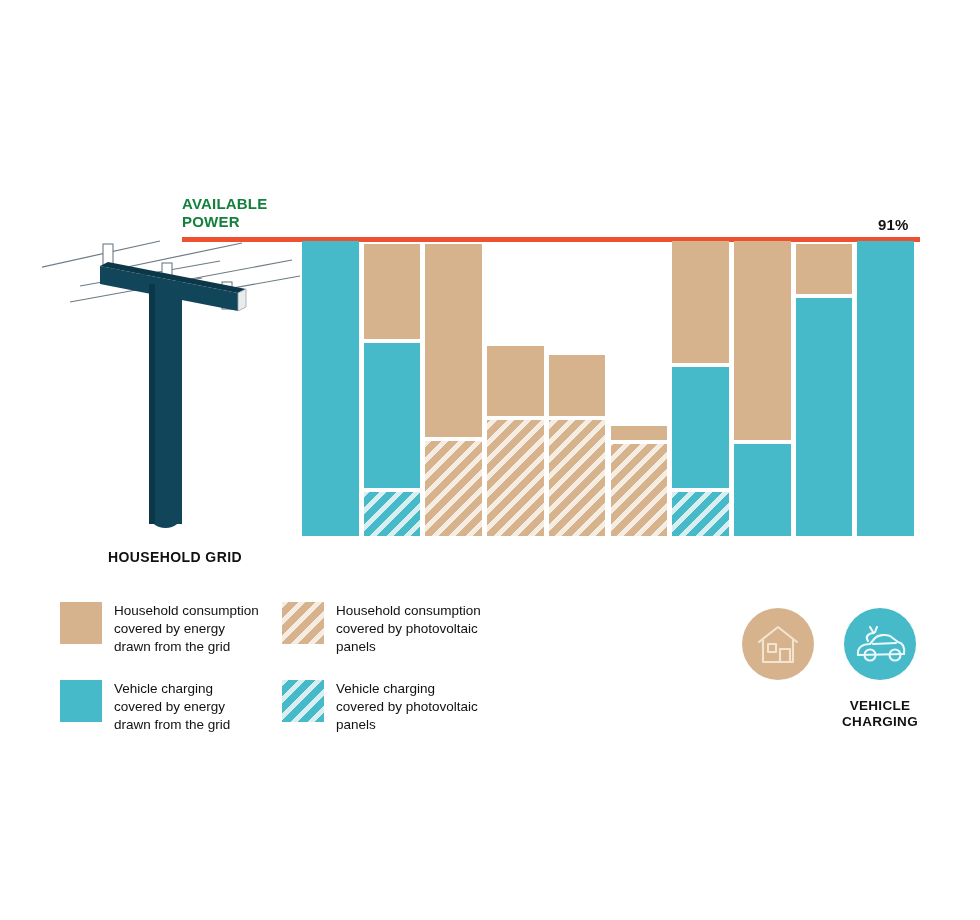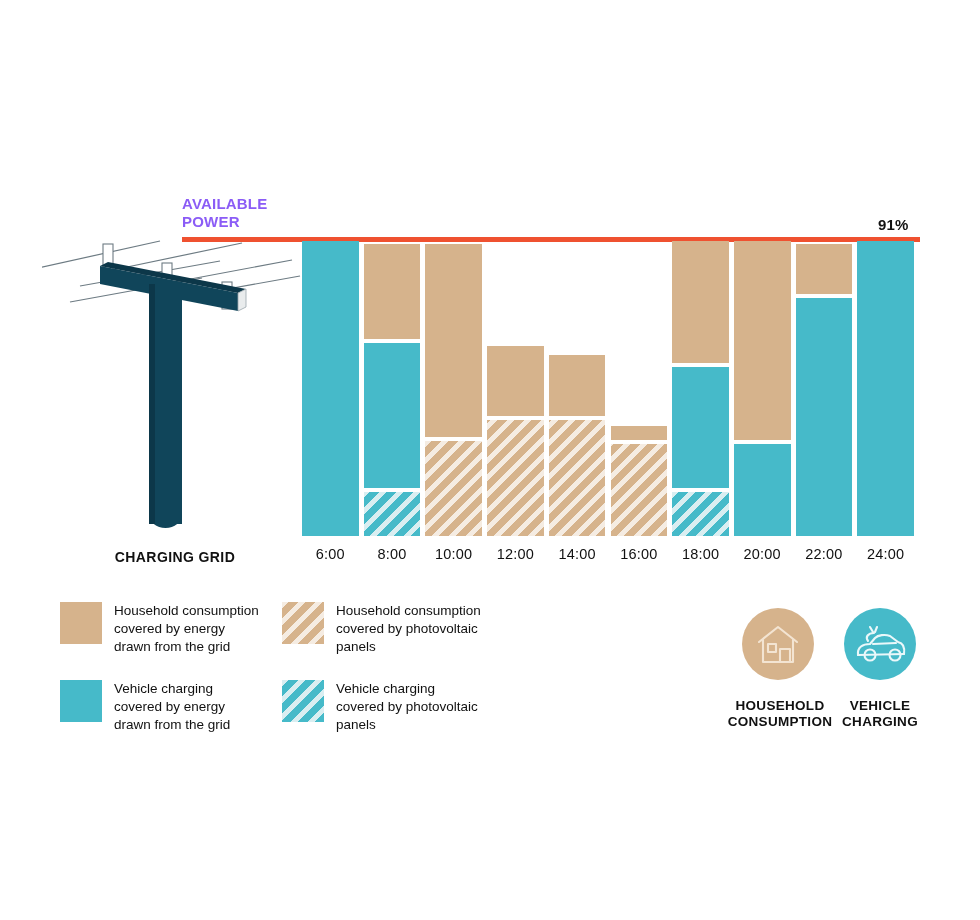--- a/index.html
+++ b/index.html
@@ -28,21 +28,21 @@
   
   #available-power-label {
     position: absolute;
     left: 182px;
     top: 195px;
     font-size: 15px;
     font-weight: bold;
     line-height: 1.18;
     letter-spacing: 0.2px;
     white-space: pre-line;
-    color: #8b5cf6;
+    color: #15803d;
   }
 
   
   #pct-label {
     position: absolute;
     left: 878px;
     top: 216px;
     font-size: 15px;
     font-weight: bold;
     color: #111111;
@@ -232,21 +232,21 @@
 
       <polygon points="58,28 196,55 196,73 58,46" fill="#10455a"></polygon>
       <polygon points="58,28 66,24 204,51 196,55" fill="#0c3749"></polygon>
       <polygon points="196,55 204,51 204,69 196,73" fill="#e9eced" stroke="#9aa6ac" stroke-width="0.8"></polygon>
 
       <rect x="107" y="46" width="33" height="240" fill="#10455a"></rect>
       <path d="M107 276 a16.5 14 0 0 0 33 0 z" fill="#10455a"></path>
       <rect x="107" y="46" width="6" height="240" fill="#0c3749"></rect>
     </svg>
   </div>
-  <div id="electric-grid-caption">CHARGING GRID</div>
+  <div id="electric-grid-caption">HOUSEHOLD GRID</div>
 
   <div id="plot">
       <div class="bar-col" style="left: 0px; width: 56.7px;">
         <div class="seg grid-vehicle" title="Vehicle charging covered by energy drawn from the grid — 6:00: 100%" style="top: 0px; height: 295px;"></div>
       </div>
       <div class="bar-col" style="left: 61.7px; width: 56.7px;">
         <div class="seg pv-vehicle" title="Vehicle charging covered by photovoltaic panels — 8:00: 16%" style="top: 251.16px; height: 43.84px;"></div>
         <div class="seg grid-vehicle" title="Vehicle charging covered by energy drawn from the grid — 8:00: 50%" style="top: 101.66px; height: 145.5px;"></div>
         <div class="seg grid-house" title="Household consumption covered by energy drawn from the grid — 8:00: 33%" style="top: 2.99px; height: 94.67px;"></div>
       </div>
@@ -277,32 +277,20 @@
       </div>
       <div class="bar-col" style="left: 493.6px; width: 56.7px;">
         <div class="seg grid-vehicle" title="Vehicle charging covered by energy drawn from the grid — 22:00: 81%" style="top: 56.81px; height: 238.19px;"></div>
         <div class="seg grid-house" title="Household consumption covered by energy drawn from the grid — 22:00: 18%" style="top: 2.99px; height: 49.82px;"></div>
       </div>
       <div class="bar-col" style="left: 555.3px; width: 56.7px;">
         <div class="seg grid-vehicle" title="Vehicle charging covered by energy drawn from the grid — 24:00: 100%" style="top: 0px; height: 295px;"></div>
       </div>
     </div>
 
-  <div id="x-axis">
-      <div class="x-tick" style="left: 0px; width: 56.7px;">6:00</div>
-      <div class="x-tick" style="left: 61.7px; width: 56.7px;">8:00</div>
-      <div class="x-tick" style="left: 123.4px; width: 56.7px;">10:00</div>
-      <div class="x-tick" style="left: 185.1px; width: 56.7px;">12:00</div>
-      <div class="x-tick" style="left: 246.8px; width: 56.7px;">14:00</div>
-      <div class="x-tick" style="left: 308.5px; width: 56.7px;">16:00</div>
-      <div class="x-tick" style="left: 370.2px; width: 56.7px;">18:00</div>
-      <div class="x-tick" style="left: 431.9px; width: 56.7px;">20:00</div>
-      <div class="x-tick" style="left: 493.6px; width: 56.7px;">22:00</div>
-      <div class="x-tick" style="left: 555.3px; width: 56.7px;">24:00</div>
-    </div>
 
   <div id="legend">
       <div class="legend-item" style="left: 0px; top: 0px;">
         <span class="legend-swatch grid-house"></span>
         <span class="legend-text">Household consumption
 covered by energy
 drawn from the grid</span>
       </div>
       <div class="legend-item" style="left: 222px; top: 0px;">
         <span class="legend-swatch pv-house"></span>
@@ -344,19 +332,17 @@
           <path d="M14 47 L60 46"></path>
           <circle cx="26" cy="47" r="5.5"></circle>
           <circle cx="51" cy="47" r="5.5"></circle>
           <path d="M29 36 L52 35"></path>
           <path d="M30 25 C24 25 21 29 24 33"></path>
           <path d="M26 19 L29 24 M33 19 L31 24"></path>
         </g>
       </svg>
     </div>
 
-    <div class="icon-caption house">HOUSEHOLD
-CONSUMPTION</div>
     <div class="icon-caption vehicle">VEHICLE
 CHARGING</div>
   </div>
 
 </div>
 
 </body></html>

